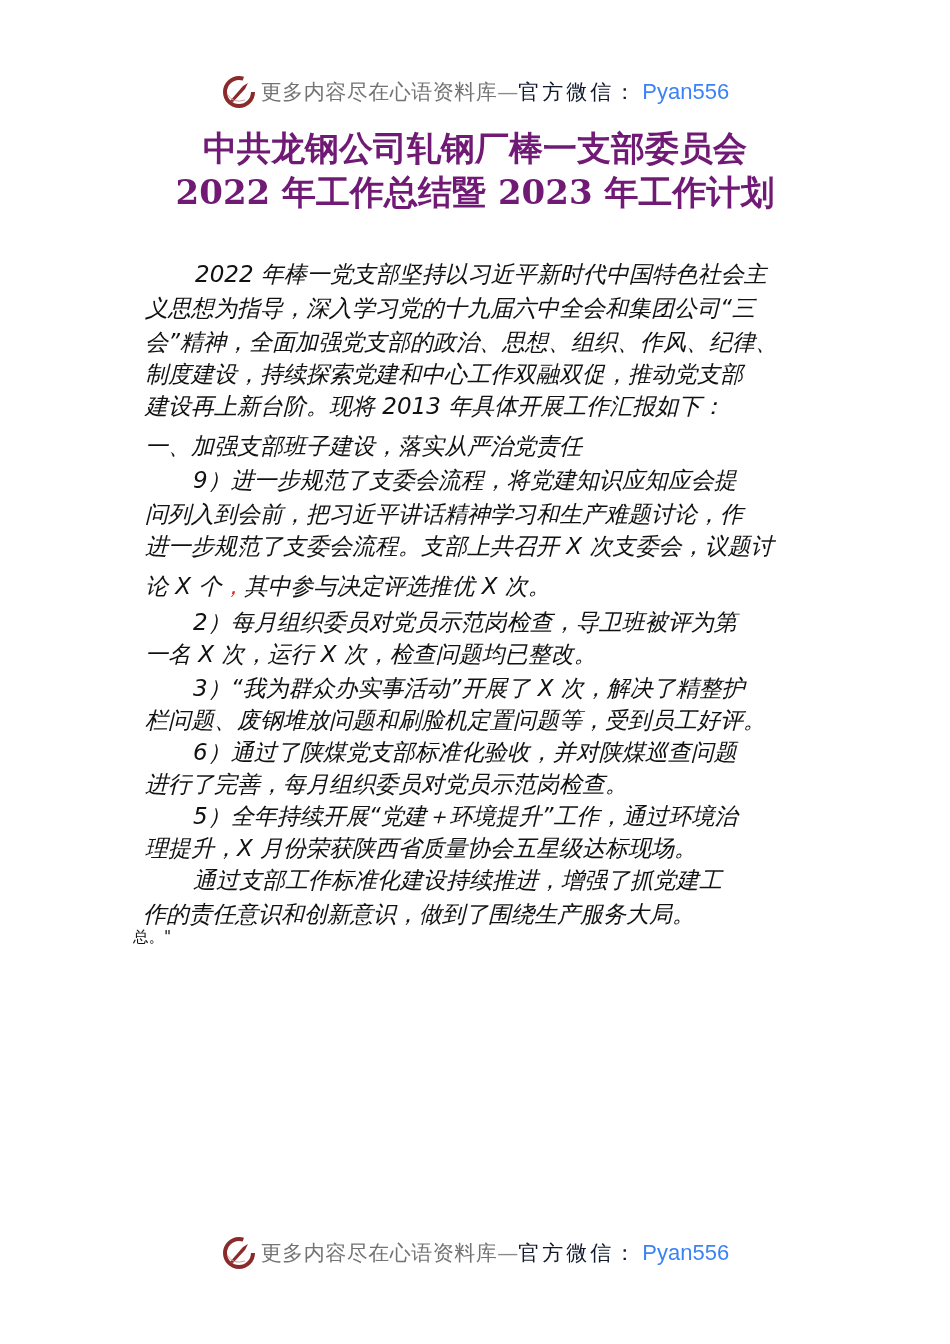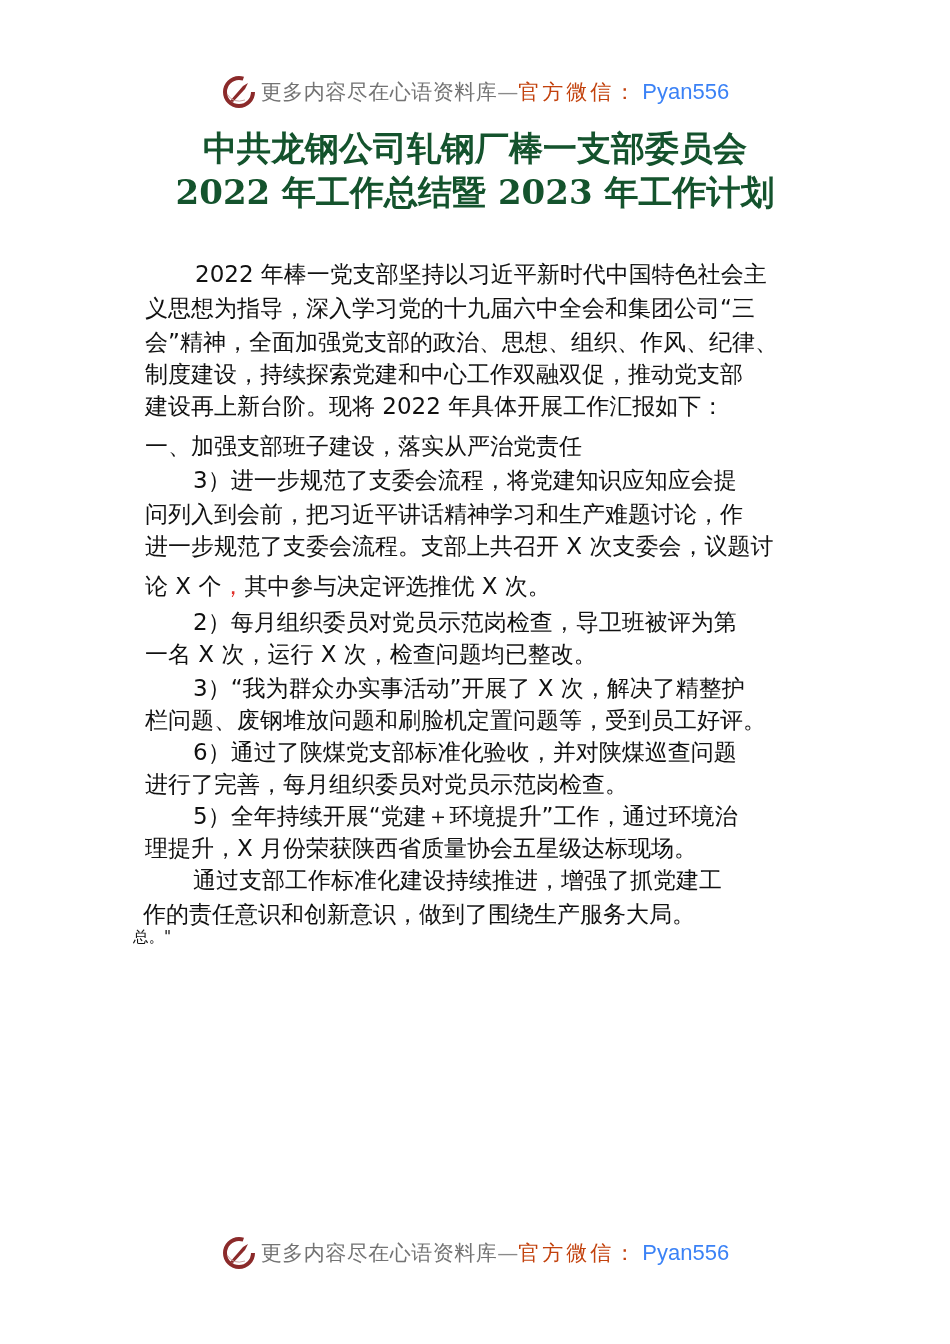--- a/index.html
+++ b/index.html
@@ -3,33 +3,33 @@
 <meta charset="utf-8">
 <style>
   html, body { margin: 0; padding: 0; background: #ffffff; }
   body { width: 950px; height: 1344px; position: relative; overflow: hidden;
          font-family: "DejaVu Sans", "Liberation Sans", sans-serif; color: #111; }
   .banner { position: absolute; left: 0; width: 950px; height: 40px; display: flex;
             align-items: center; justify-content: center; }
   .banner .logo { width: 36px; height: 36px; margin-right: 4px; }
   .banner .lib { color: #737373; font-family: "DejaVu Serif", "Liberation Serif", serif; font-size: 21px; letter-spacing: 0.5px; }
   .banner .dash { color: #8a8a8a; font-size: 21px; font-family: "DejaVu Serif", serif; }
-  .banner .wx { color: #c2410c; font-family: "DejaVu Serif", "Liberation Serif", serif; font-size: 21px; letter-spacing: 3px; }
+  .banner .wx { color: #0f172a; font-family: "DejaVu Serif", "Liberation Serif", serif; font-size: 21px; letter-spacing: 3px; }
   .banner .id { color: #3b82f6; font-family: "Liberation Sans", sans-serif; font-size: 22px; margin-left: 4px; }
   .top-banner { top: 72px; }
   .bottom-banner { top: 1233px; }
 
   .title { position: absolute; left: 0; width: 950px; text-align: center;
            font-family: "DejaVu Serif", "Liberation Serif", serif; font-weight: bold;
-           font-size: 34px; color: #14532d; line-height: 44px; }
+           font-size: 34px; color: #701a75; line-height: 44px; }
   .title.l1 { top: 126px; }
   .title.l2 { top: 170px; }
 
   .body { position: absolute; left: 145px; width: 670px; font-size: 23px; line-height: 32px; color: #111; }
-  .line { position: absolute; white-space: nowrap; left: 0; }
+  .line { position: absolute; white-space: nowrap; left: 0; font-style: italic; }
   .indent { padding-left: 48px; }
   .red { color: #e0302a; }
   .footnote { position: absolute; left: 133px; width: 700px; font-size: 15.5px; line-height: 19px; color: #111; }
 </style>
 </head>
 <body>
 
 <div class="banner top-banner">
   <svg class="logo" viewBox="0 0 36 36">
     <circle cx="18" cy="18" r="14" fill="none" stroke="#8b2a2a" stroke-width="4" stroke-dasharray="70 18"></circle>
@@ -43,25 +43,25 @@
 </div>
 
 <div class="title l1">中共龙钢公司轧钢厂棒一支部委员会</div>
 <div class="title l2">2022 年工作总结暨 2023 年工作计划</div>
 
 <div class="body" style="top:258px;">
   <div class="line indent" style="top:0; padding-left:50px;">2022 年棒一党支部坚持以习近平新时代中国特色社会主</div>
   <div class="line" style="top:34px;">义思想为指导，深入学习党的十九届六中全会和集团公司“三</div>
   <div class="line" style="top:68px;">会”精神，全面加强党支部的政治、思想、组织、作风、纪律、</div>
   <div class="line" style="top:100px;">制度建设，持续探索党建和中心工作双融双促，推动党支部</div>
-  <div class="line" style="top:132px;">建设再上新台阶。现将 2022 年具体开展工作汇报如下：</div>
+  <div class="line" style="top:132px;">建设再上新台阶。现将 2013 年具体开展工作汇报如下：</div>
 
   <div class="line" style="top:172px;">一、加强支部班子建设，落实从严治党责任</div>
 
-  <div class="line indent" style="top:206px;">3）进一步规范了支委会流程，将党建知识应知应会提</div>
+  <div class="line indent" style="top:206px;">9）进一步规范了支委会流程，将党建知识应知应会提</div>
   <div class="line" style="top:240px;">问列入到会前，把习近平讲话精神学习和生产难题讨论，作</div>
   <div class="line" style="top:272px;">进一步规范了支委会流程。支部上共召开 X 次支委会，议题讨</div>
   <div class="line" style="top:312px;">
     <span>论 X 个</span><span class="red">，</span><span>其中参与决定评选推优 X 次。</span>
   </div>
 
   <div class="line indent" style="top:348px;">2）每月组织委员对党员示范岗检查，导卫班被评为第</div>
   <div class="line" style="top:380px;">一名 X 次，运行 X 次，检查问题均已整改。</div>
 
   <div class="line indent" style="top:414px;">3）“我为群众办实事活动”开展了 X 次，解决了精整护</div>

